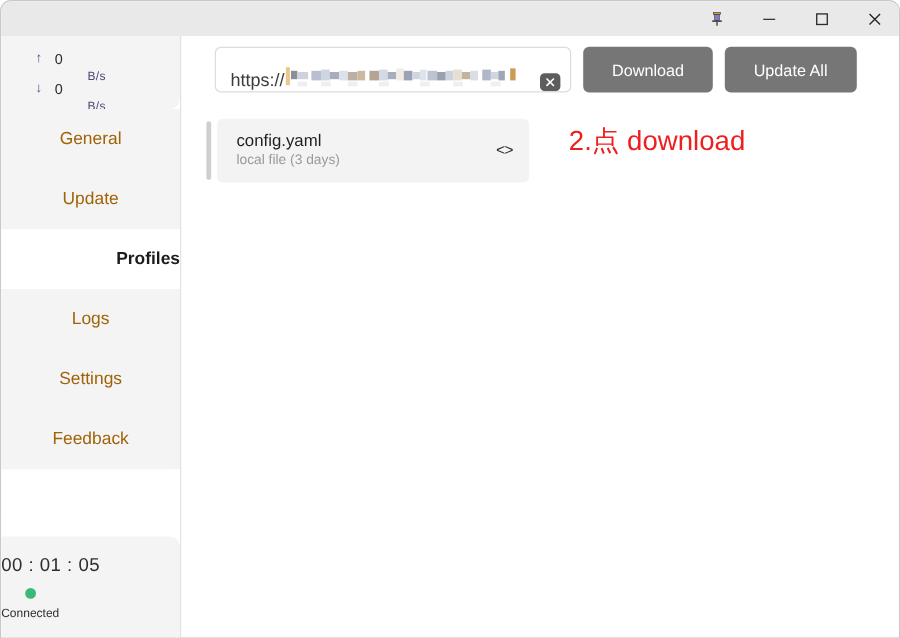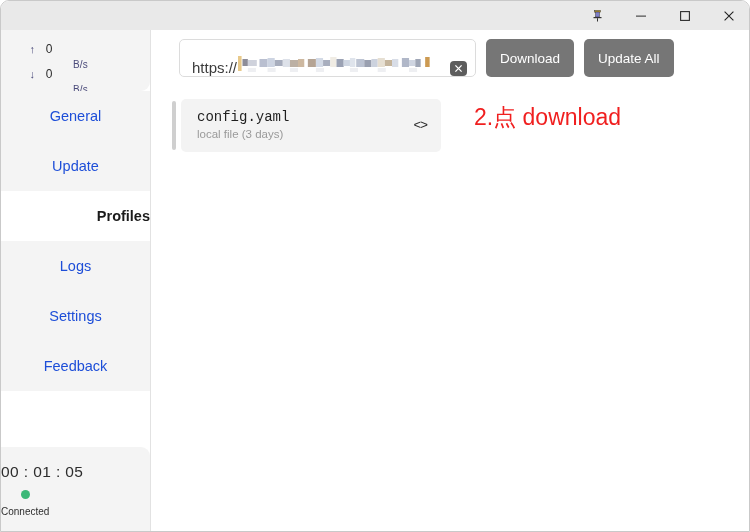--- a/index.html
+++ b/index.html
@@ -104,21 +104,21 @@
     width: 149px;
     background: #f4f4f4;
     border-radius: 9px 0 9px 0;
   }
   .nav-item {
     height: 50px;
     display: flex;
     align-items: center;
     justify-content: center;
     font-size: 14.5px;
-    color: #1d4ed8;
+    color: #a16207;
     background: #f4f4f4;
     cursor: default;
     position: relative;
   }
   .nav-item.active {
     background: #ffffff;
     color: #1b1b1b;
     font-weight: 600;
     justify-content: flex-end;
   }
@@ -211,21 +211,21 @@
     border-radius: 4px;
     background: #5d5d5d;
     display: flex;
     align-items: center;
     justify-content: center;
     cursor: pointer;
   }
 
   .tb-btn {
     height: 38px;
-    padding: 0 14px;
+    padding: 0 24px;
     background: #767676;
     color: #ffffff;
     border: none;
     border-radius: 5px;
     font-size: 13.5px;
     font-family: "Liberation Sans", "DejaVu Sans", sans-serif;
     cursor: pointer;
     white-space: nowrap;
     text-align: right;
   }
@@ -252,21 +252,20 @@
     width: 4px;
     height: 49px;
     background: #cfcfcf;
     border-radius: 2px;
   }
   .card-text { flex: 1; min-width: 0; }
   .card-title {
     font-size: 14px;
     color: #1f1f1f;
     line-height: 17px;
-    font-family: Liberation Mono, monospace;
   }
   .card-sub {
     font-size: 11.5px;
     color: #9a9a9a;
     line-height: 16px;
   }
   .card-code {
     flex: 0 0 auto;
     color: #2a2a2a;
     font-size: 13px;

